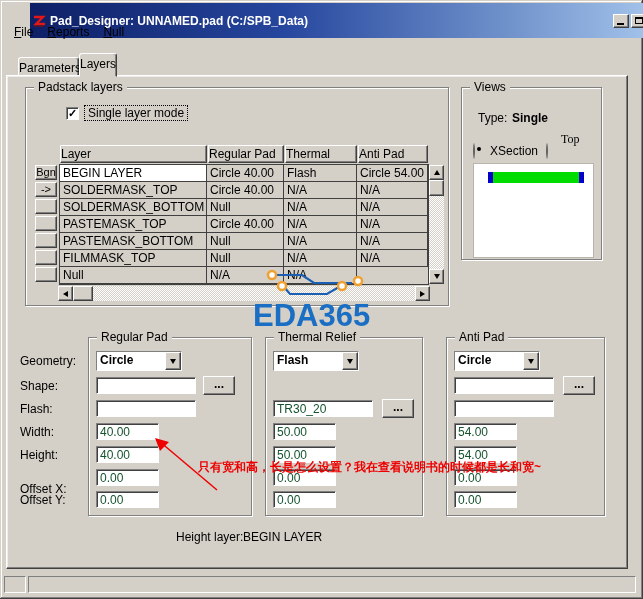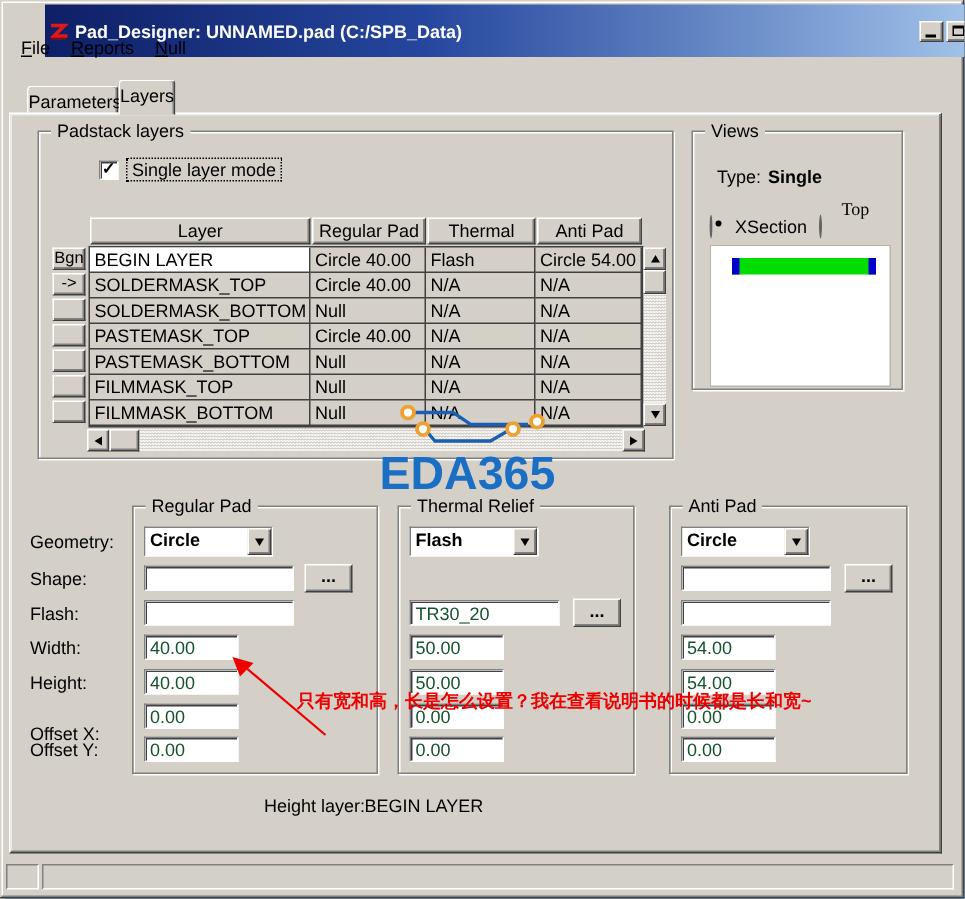--- a/index.html
+++ b/index.html
@@ -50,21 +50,21 @@
     border-color:#808080 #ffffff #ffffff #808080; box-shadow: inset 1px 1px 0 #404040;
     display:flex; align-items:center; justify-content:center; }
   .check { font-size:11px; font-weight:bold; line-height:10px; margin-top:-1px; }
   .focusrect { border:1px dotted #000; padding:0 3px; line-height:14px; }
   .radio { width:12px; height:12px; border-radius:50%; background:#fff; border:1px solid #636363;
     box-shadow: inset 1px 1px 0 #b0b0b0; position:relative; }
   .radio.sel::after { content:""; position:absolute; left:3px; top:3px; width:4px; height:4px;
     border-radius:50%; background:#000; }
 
   
-  .hdr-btn { text-align:center; line-height:16px; }
+  .hdr-btn { text-align:left; line-height:16px; }
   .rowbtn { font-size:11px; text-align:center; line-height:13px; }
   .grid { display:grid; grid-template-columns:147px 77px 73px 71px; grid-auto-rows:17px;
     background:#d4d0c8; border:1px solid #404040; }
   .cell { border-right:1px solid #404040; border-bottom:1px solid #404040;
     padding:1px 0 0 3px; font-size:12px; white-space:nowrap; overflow:hidden; line-height:14px; }
   .cell.white { background:#fff; }
 
   
   .track { background-image: conic-gradient(#ffffff 25%, #d4d0c8 0 50%, #ffffff 0 75%, #d4d0c8 0);
     background-size:2px 2px; }
@@ -173,21 +173,20 @@
     <div class="cell">PASTEMASK_BOTTOM</div>
     <div class="cell">Null</div>
     <div class="cell">N/A</div>
     <div class="cell">N/A</div>
 
     <div class="cell">FILMMASK_TOP</div>
     <div class="cell">Null</div>
     <div class="cell">N/A</div>
     <div class="cell">N/A</div>
 
-    <div class="cell">FILMMASK_BOTTOM</div>
     <div class="cell">Null</div>
     <div class="cell">N/A</div>
     <div class="cell">N/A</div>
   </div>
 
   <div class="abs z" style="left:429px; top:165px; width:15px; height:119px;">
     <div class="raised sbtn" style="width:15px;height:15px;">
         <span class="tri-up"></span>
       </div>
     <div class="raised" style="width:15px;height:16px;"></div>

